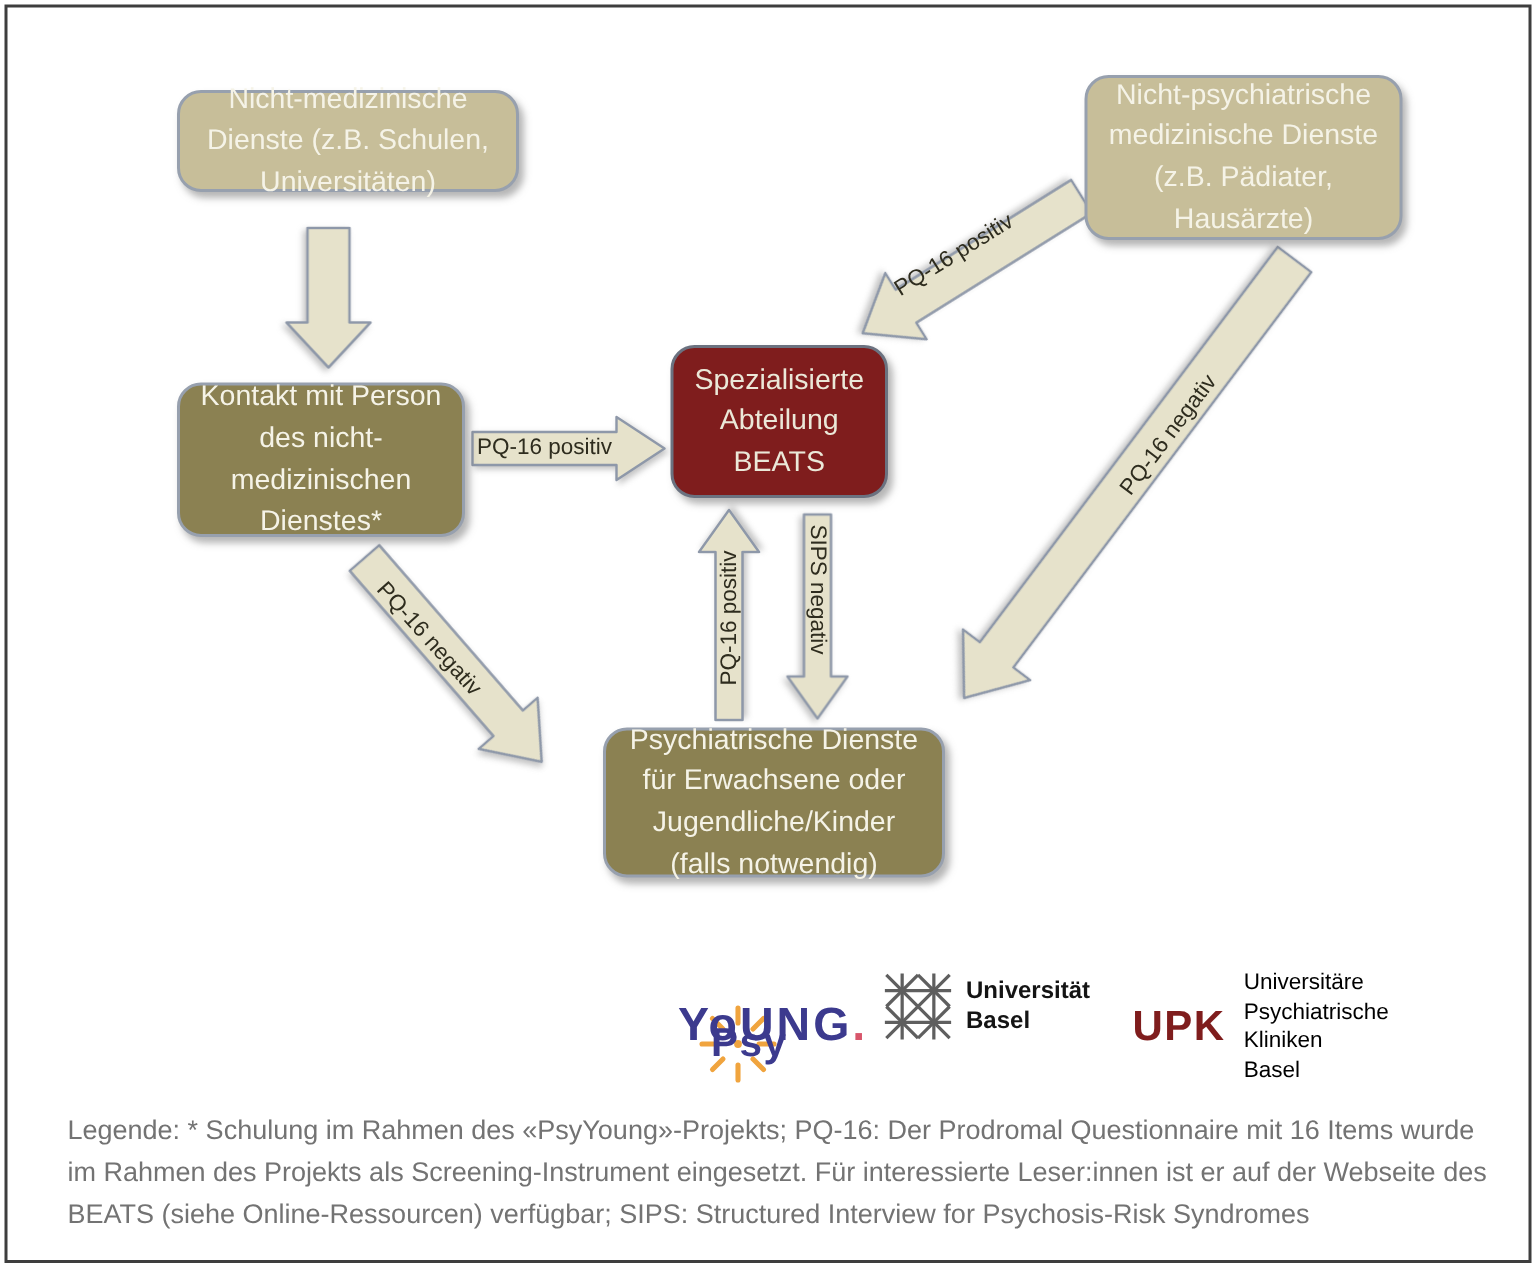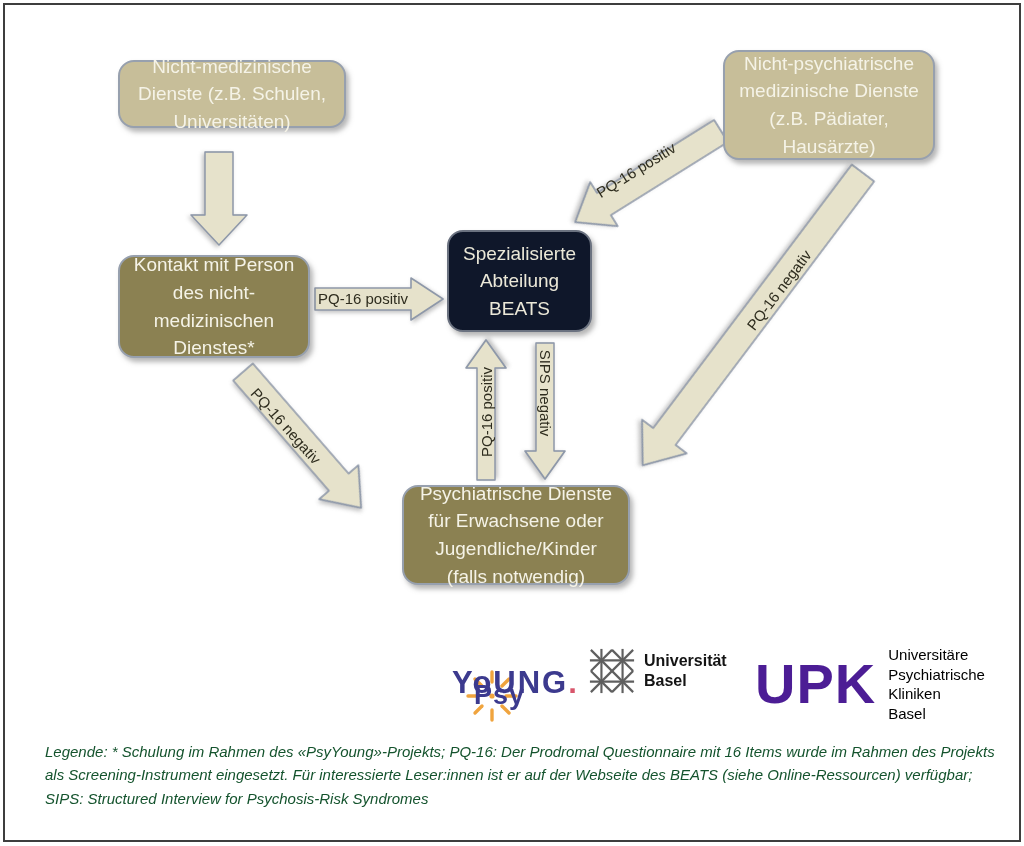--- a/index.html
+++ b/index.html
@@ -24,21 +24,21 @@
     border-radius: 16px;
     color: #f5f3e7;
     display: flex; align-items: center; justify-content: center;
     text-align: center;
     font-size: 19px; line-height: 1.45;
     padding: 6px 10px;
     box-shadow: 3px 4px 5px rgba(110,110,110,0.5);
   }
   .fbox.light { background: #c7be99; }
   .fbox.olive { background: #8b8152; }
-  .fbox.dark  { background: #0f172a; border-color: #6b7280; color: #ebe8d8; }
+  .fbox.dark  { background: #7f1d1d; border-color: #6b7280; color: #ebe8d8; }
 
   #box-nonmedical   { left: 113px; top: 55px;  width: 228px; height: 68px; }
   #box-nonpsych     { left: 718px; top: 45px;  width: 212px; height: 110px; }
   #box-kontakt      { left: 113px; top: 250px; width: 192px; height: 103px; border-radius: 16px; }
   #box-beats        { left: 442px; top: 225px; width: 145px; height: 102px; }
   #box-psych        { left: 397px; top: 480px; width: 228px; height: 100px; }
 
   
   svg.arrow-layer { position: absolute; inset: 0; width: 100%; height: 100%; }
   .blockarrow {
@@ -63,31 +63,30 @@
   .psyyoung { position: absolute; left: 447px; top: 629px; width: 130px; height: 90px; color: #3c3a8e; }
   .psy-line1 { position: absolute; left: 22px; top: -2px; font-size: 27px; font-weight: 600; letter-spacing: 1px; margin-top: 48px; }
   .psy-line2 { position: absolute; left: 0; top: 31px; font-size: 31px; font-weight: 700; letter-spacing: 2px; }
   .psy-dot { color: #d8566b; }
   .psy-burst { position: absolute; left: 14px; top: 36px; pointer-events: none; }
 
   .unibas { position: absolute; left: 583px; top: 642px; display: flex; align-items: center; }
   .unibas-text { margin-left: 8px; font-size: 16px; font-weight: 600; color: #141414; line-height: 1.25; }
 
   .upk { position: absolute; left: 750px; top: 640px; display: flex; align-items: center; }
-  .upk-abbr { font-size: 56px; font-weight: 700; color: #4c1d95; letter-spacing: 1px; line-height: 1; }
+  .upk-abbr { font-size: 28px; font-weight: 700; color: #7f1d1d; letter-spacing: 1px; line-height: 1; }
   .upk-text { margin-left: 12px; font-size: 15px; font-weight: 500; color: #000000; line-height: 1.3; }
 
   
   .legend {
     position: absolute;
     left: 40px; top: 735px; width: 950px;
-    font-style: italic;
-    font-size: 15px;
+    font-size: 18px;
     line-height: 1.55;
-    color: #14532d;
+    color: #737373;
   }
 </style>
 </head>
 <body>
 
 <div class="frame">
   <div class="stage">
 
     <svg class="arrow-layer" xmlns="http://www.w3.org/2000/svg">
       <g transform="translate(214,147) rotate(90)">

